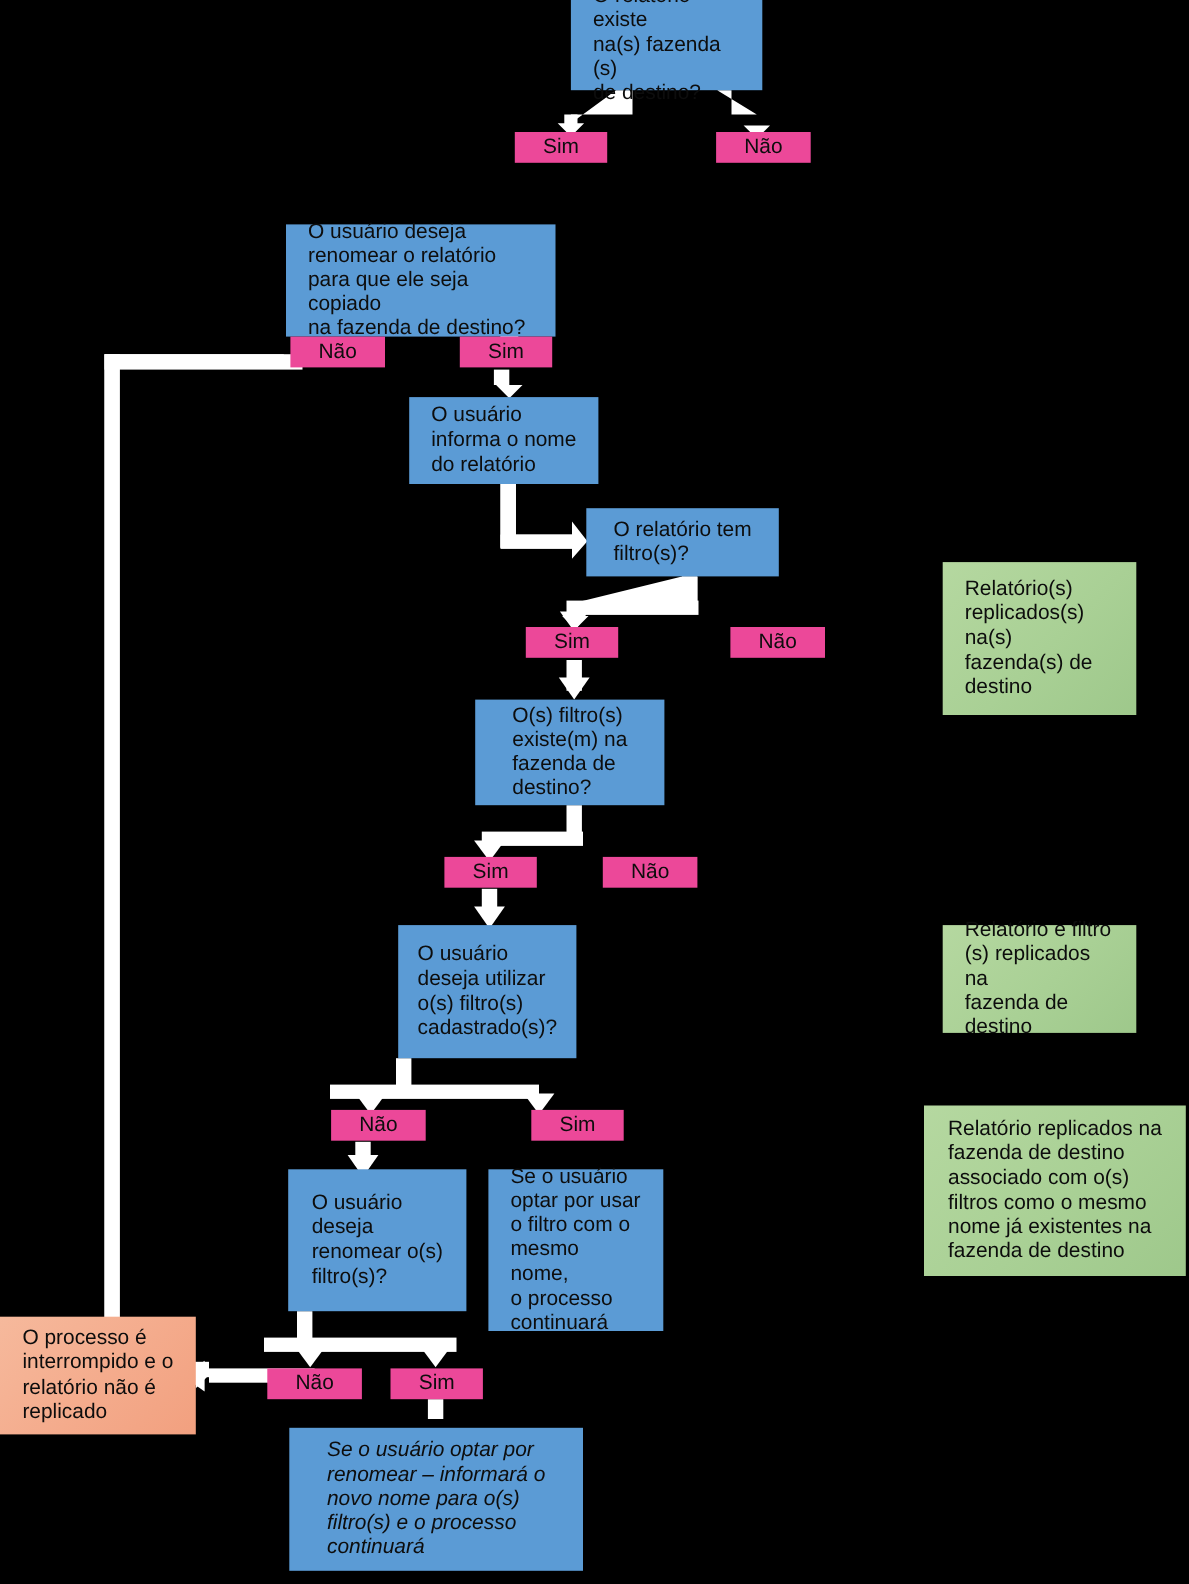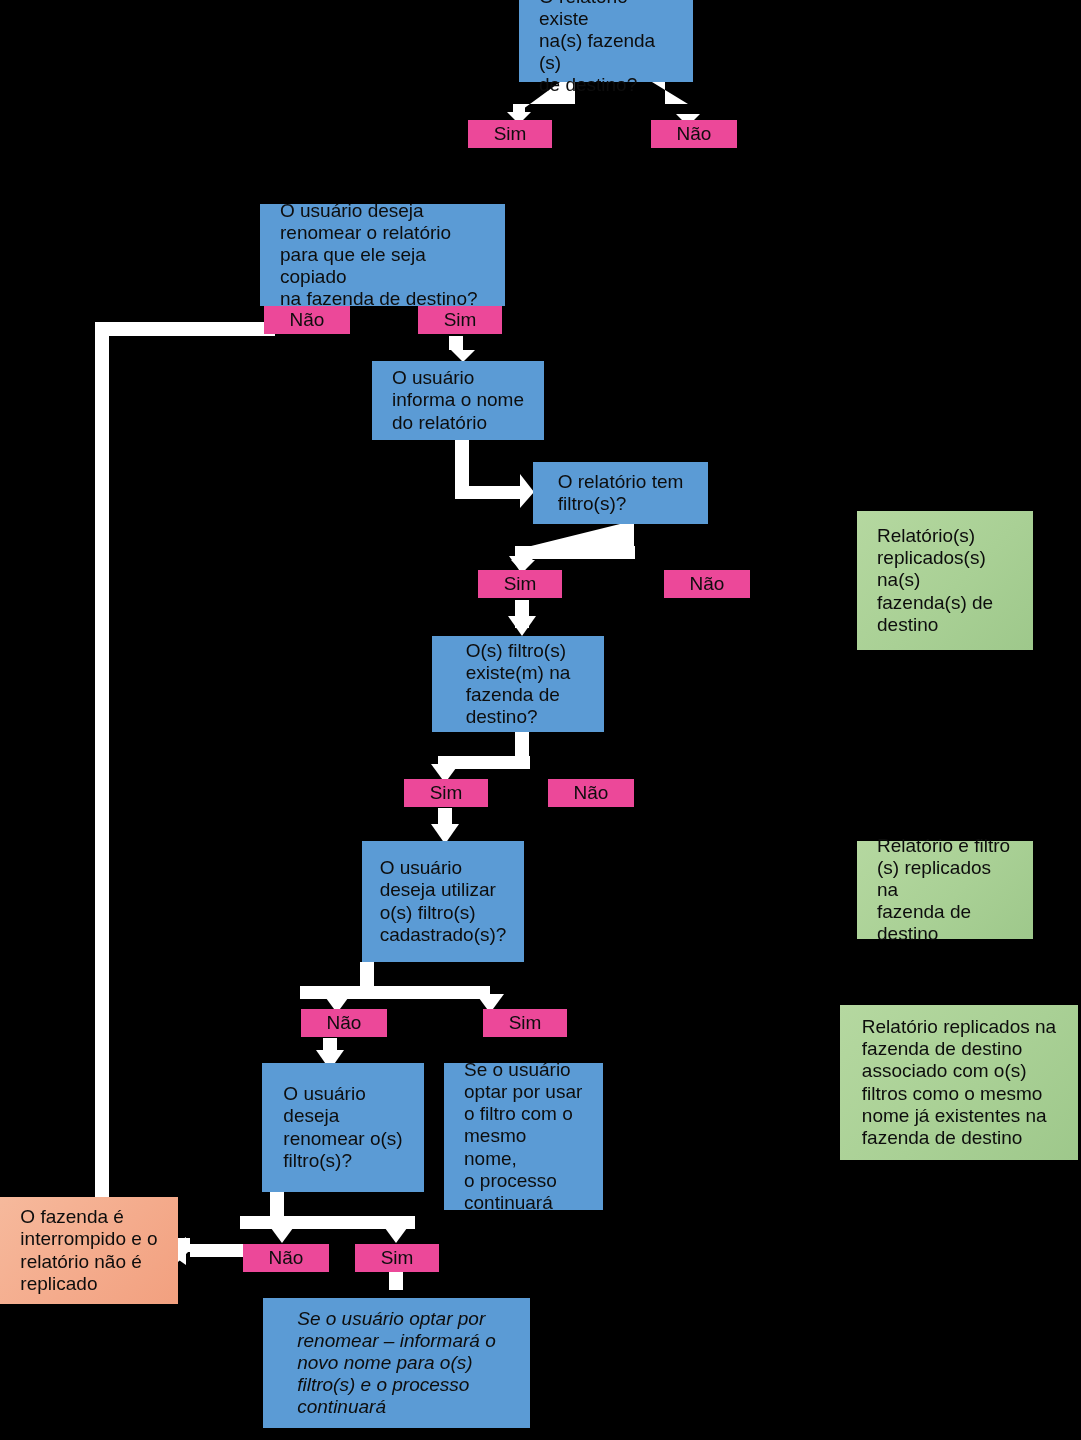--- a/index.html
+++ b/index.html
@@ -213,18 +213,18 @@
 fazenda de
 destino</div>
 
   <div class="node green" style="left:840px; top:1005px; width:238px; height:155px;">Relatório replicados na
 fazenda de destino
 associado com o(s)
 filtros como o mesmo
 nome já existentes na
 fazenda de destino</div>
 
-  <div class="node salmon" style="left:0px; top:1197px; width:178px; height:107px;">O fazenda é
+  <div class="node salmon" style="left:0px; top:1197px; width:178px; height:107px;">O processo é
 interrompido e o
 relatório não é
 replicado</div>
 
 </div>
 
 </body></html>

